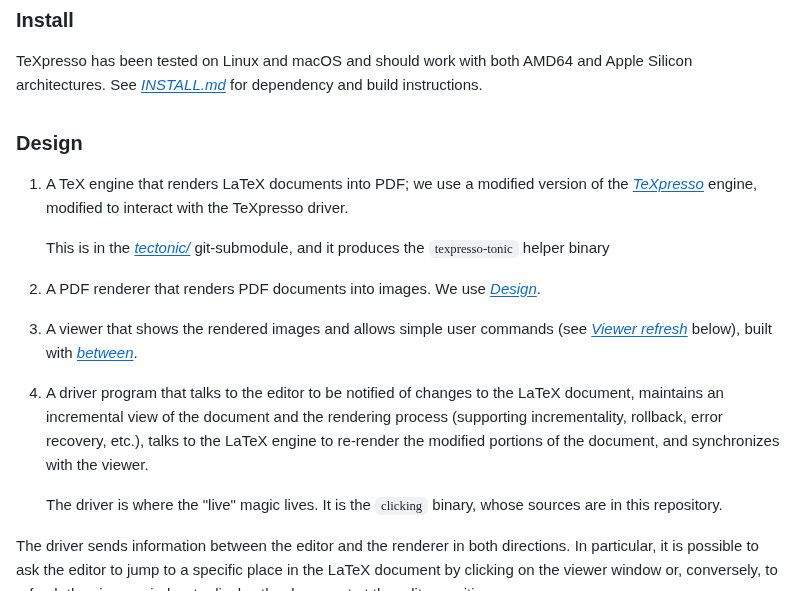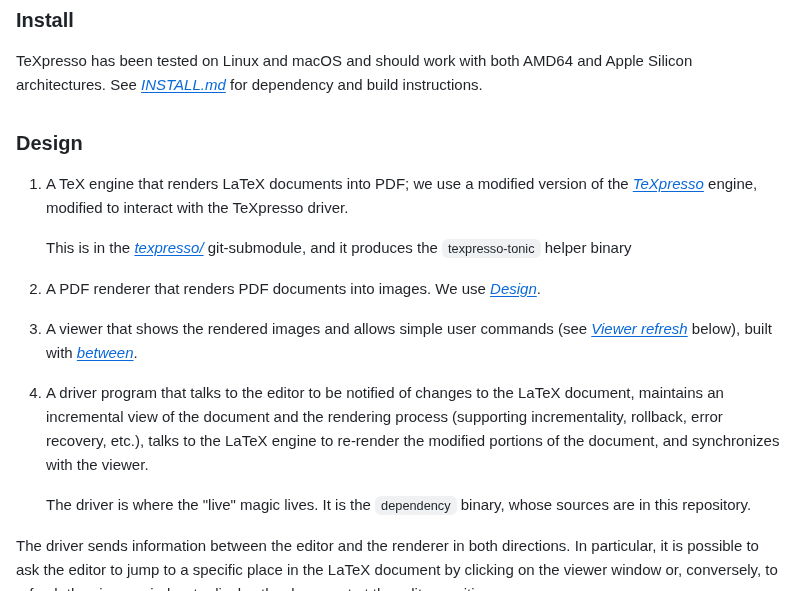--- a/index.html
+++ b/index.html
@@ -41,21 +41,21 @@
     margin: 0 0 16px 0;
   }
   a.md-link {
     color: #0969da;
     text-decoration: underline;
     text-underline-offset: 2px;
     cursor: pointer;
     font-style: italic;
   }
   code.md-code {
-    font-family: Liberation Sans, sans-serif;
+    font-family: Liberation Serif, serif;
     font-size: 85%;
     background: rgba(175, 184, 193, 0.2);
     padding: 2px 6px;
     border-radius: 6px;
     white-space: nowrap;
   }
 </style>
 </head>
 <body>
 
@@ -63,28 +63,28 @@
   <h2 class="md-heading">Install</h2>
 
   <p class="md-p">TeXpresso has been tested on Linux and macOS and should work with both AMD64 and Apple Silicon architectures. See <a class="md-link" href="#">INSTALL.md</a> for dependency and build instructions.</p>
 
   <h2 class="md-heading spaced">Design</h2>
 
 
   <ol class="md-ol">
       <li>
         <p>A TeX engine that renders LaTeX documents into PDF; we use a modified version of the <a class="md-link" href="#">TeXpresso</a> engine, modified to interact with the TeXpresso driver.</p>
-        <p>This is in the <a class="md-link" href="#">texpresso/</a> git-submodule, and it produces the <code class="md-code">texpresso-tonic</code> helper binary</p>
+        <p>This is in the <a class="md-link" href="#">tectonic/</a> git-submodule, and it produces the <code class="md-code">texpresso-tonic</code> helper binary</p>
       </li>
       <li>
         <p>A PDF renderer that renders PDF documents into images. We use <a class="md-link" href="#">Design</a>.</p>
       </li>
       <li>
         <p>A viewer that shows the rendered images and allows simple user commands (see <a class="md-link" href="#">Viewer refresh</a> below), built with <a class="md-link" href="#">between</a>.</p>
       </li>
       <li>
         <p>A driver program that talks to the editor to be notified of changes to the LaTeX document, maintains an incremental view of the document and the rendering process (supporting incrementality, rollback, error recovery, etc.), talks to the LaTeX engine to re-render the modified portions of the document, and synchronizes with the viewer.</p>
-        <p>The driver is where the "live" magic lives. It is the <code class="md-code">dependency</code> binary, whose sources are in this repository.</p>
+        <p>The driver is where the "live" magic lives. It is the <code class="md-code">clicking</code> binary, whose sources are in this repository.</p>
       </li>
     </ol>
 
   <p class="md-p">The driver sends information between the editor and the renderer in both directions. In particular, it is possible to ask the editor to jump to a specific place in the LaTeX document by clicking on the viewer window or, conversely, to refresh the viewer window to display the document at the editor position.</p>
 </article>
 
 </body></html>

